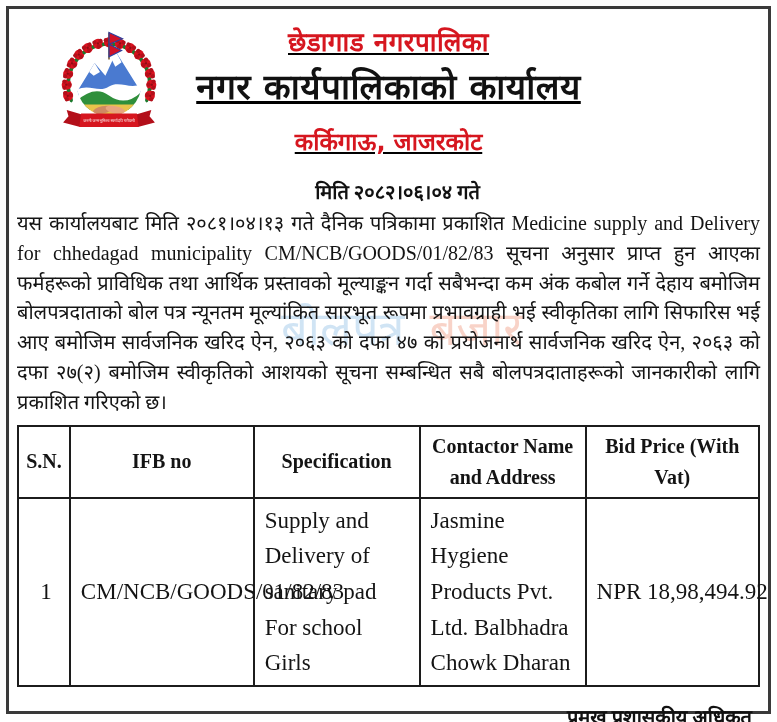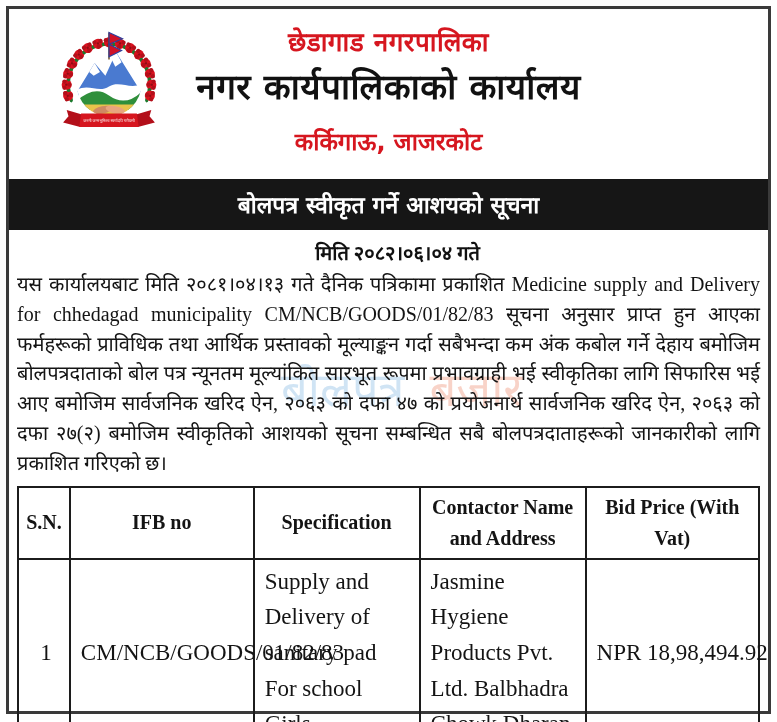--- a/index.html
+++ b/index.html
@@ -10,21 +10,21 @@
     font-family:"Liberation Serif","DejaVu Serif",serif;
     overflow:hidden;
   }
   .frame{
     position:absolute;left:6px;top:6px;right:6px;bottom:8px;
     border:3px solid #3a3a3a;
     box-sizing:border-box;
     background:#fff;
   }
   
-  .header{position:relative;height:160px;}
+  .header{position:relative;height:160px;text-decoration:underline;}
   .logo{position:absolute;left:46px;top:12px;width:108px;height:122px;}
   .header-text{
     text-align:center;
     font-family:"DejaVu Sans","Liberation Sans",sans-serif;
     font-weight:bold;
   }
   .h-line1{padding-top:14px;font-size:26px;color:#d6161f;letter-spacing:.5px;}
   .h-line2{margin-top:3px;font-size:35px;color:#111111;letter-spacing:.5px;}
   .h-line3{margin-top:15px;font-size:24px;color:#d6161f;}
   .h-line4{margin-top:7px;font-size:20px;color:#d6161f;}
@@ -167,23 +167,20 @@
           <path d="M60,4 L75,11 L60,17 L74,24 L60,31 Z" fill="#cf1126" stroke="#2b3f9e" stroke-width="1.3"></path>
         </svg>
       </div>
       <div class="header-text">
         <div class="h-line1">छेडागाड नगरपालिका</div>
         <div class="h-line2">नगर कार्यपालिकाको कार्यालय</div>
         <div class="h-line3">कर्किगाऊ, जाजरकोट</div>
       </div>
     </div>
 
-    <div class="banner">
-      <span>बोलपत्र स्वीकृत गर्ने आशयको सूचना</span>
-    </div>
 
     <div class="date-line">मिति २०८२।०६।०४ गते</div>
 
     <div class="body-wrap">
       <div class="watermark" aria-hidden="true">
         <span class="wm-1">बोलपत्र</span>
         <span class="wm-2">बजार</span>
       </div>
       <div class="paragraph">यस कार्यालयबाट मिति २०८१।०४।१३ गते दैनिक पत्रिकामा प्रकाशित Medicine supply and Delivery for chhedagad municipality CM/NCB/GOODS/01/82/83 सूचना अनुसार प्राप्त हुन आएका फर्महरूको प्राविधिक तथा आर्थिक प्रस्तावको मूल्याङ्कन गर्दा सबैभन्दा कम अंक कबोल गर्ने देहाय बमोजिम बोलपत्रदाताको बोल पत्र न्यूनतम मूल्यांकित सारभूत रूपमा प्रभावग्राही भई स्वीकृतिका लागि सिफारिस भई आए बमोजिम सार्वजनिक खरिद ऐन, २०६३ को दफा ४७ को प्रयोजनार्थ सार्वजनिक खरिद ऐन, २०६३ को दफा २७(२) बमोजिम स्वीकृतिको आशयको सूचना सम्बन्धित सबै बोलपत्रदाताहरूको जानकारीको लागि प्रकाशित गरिएको छ।</div>
     </div>

